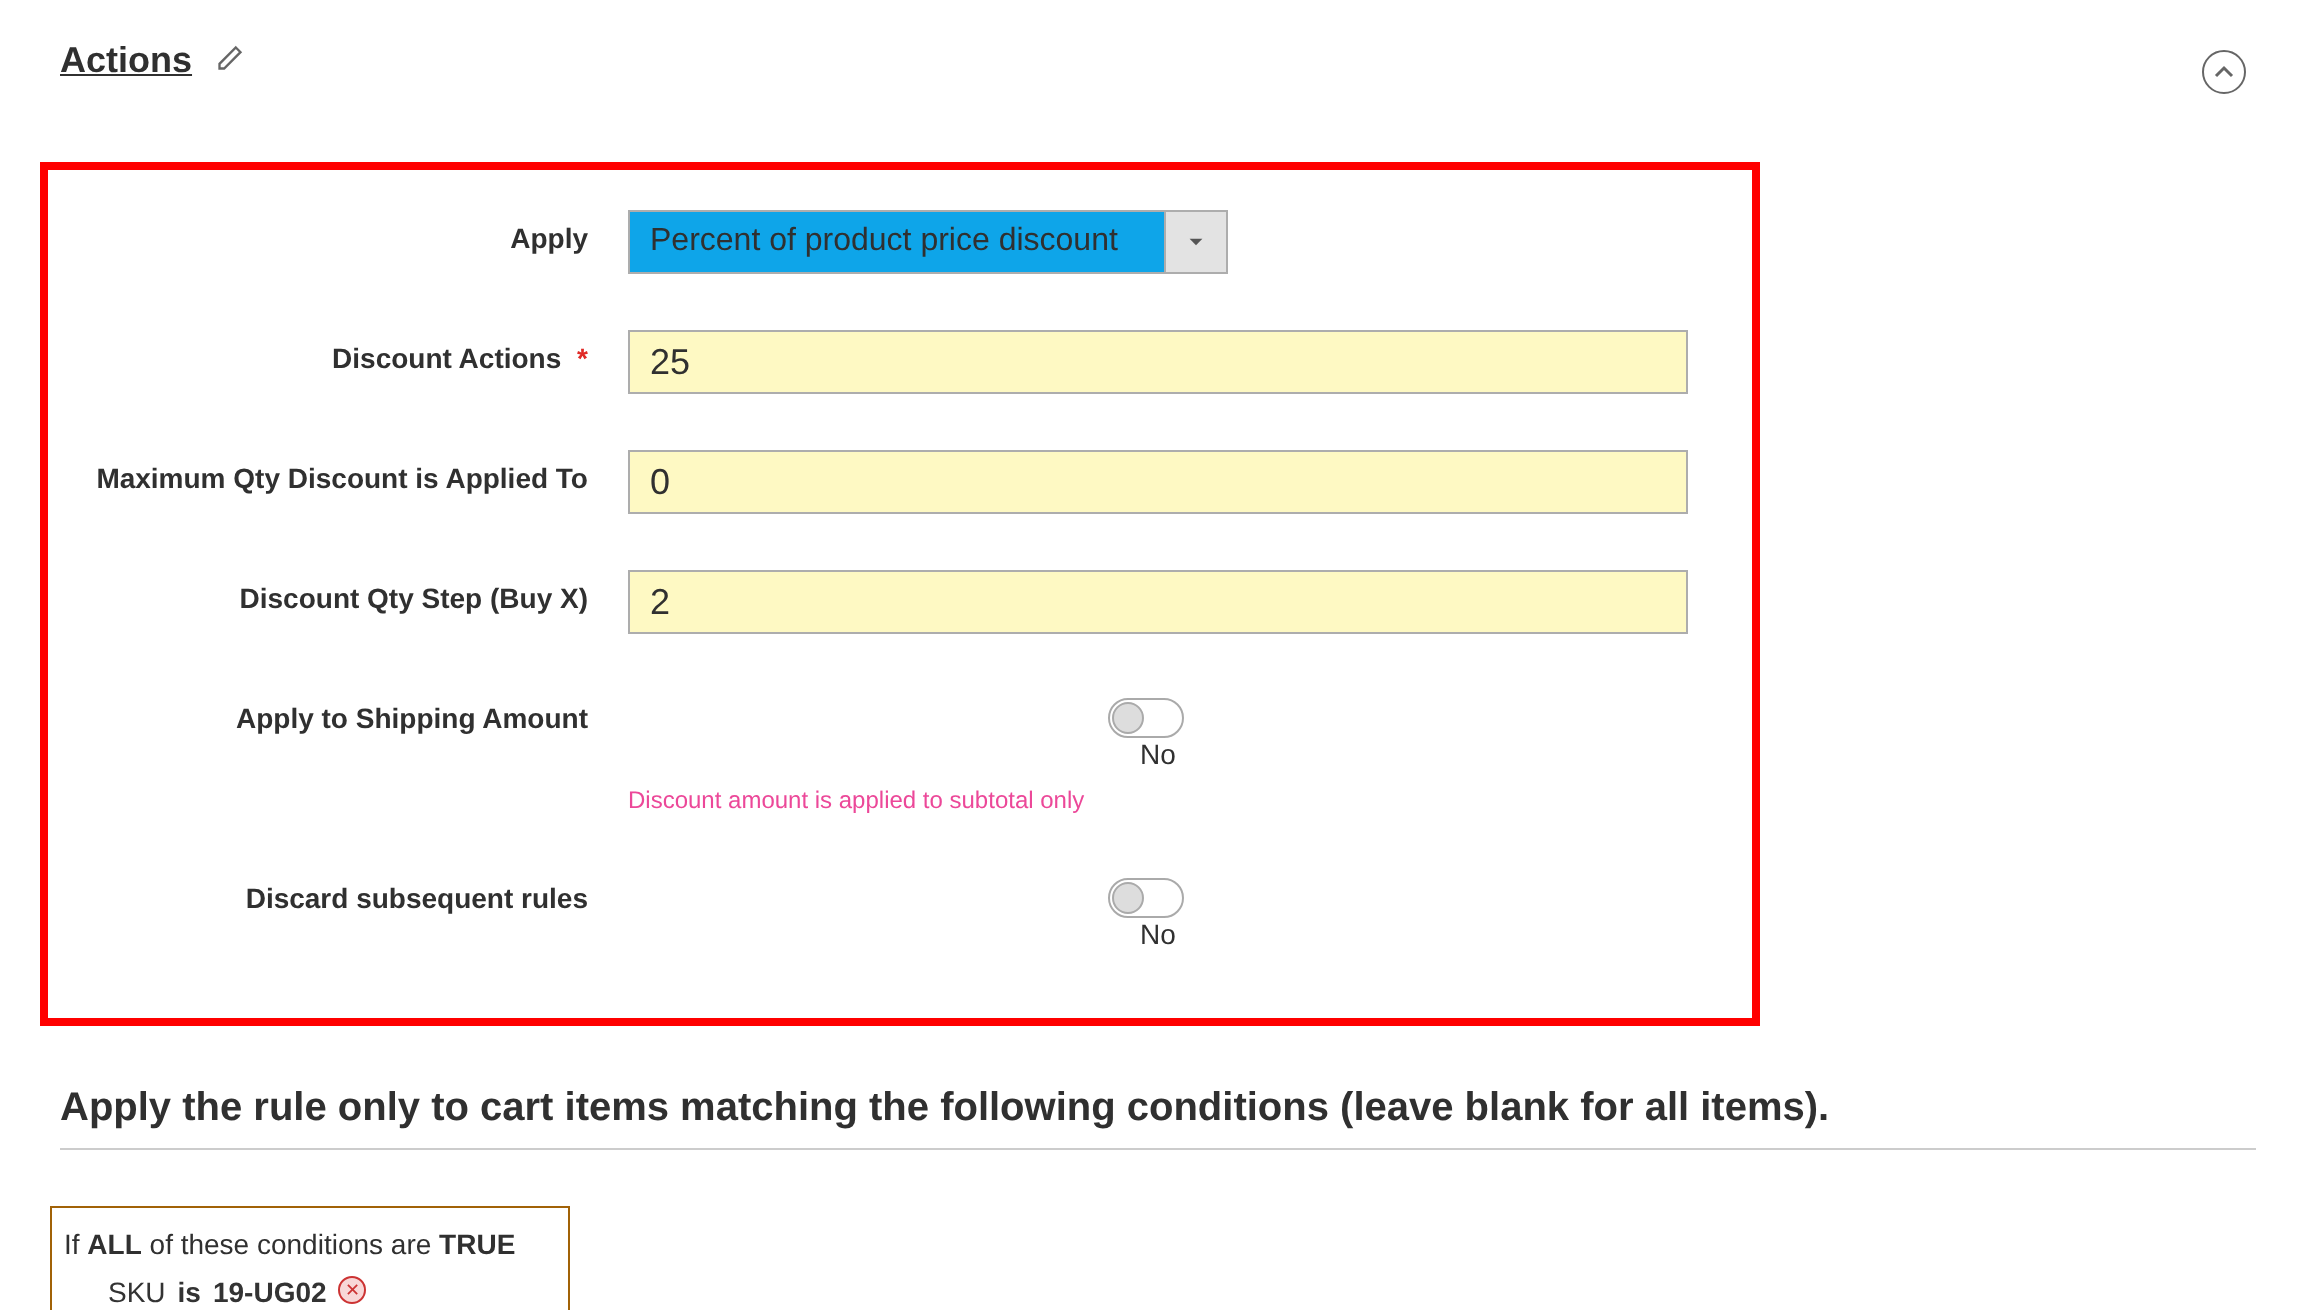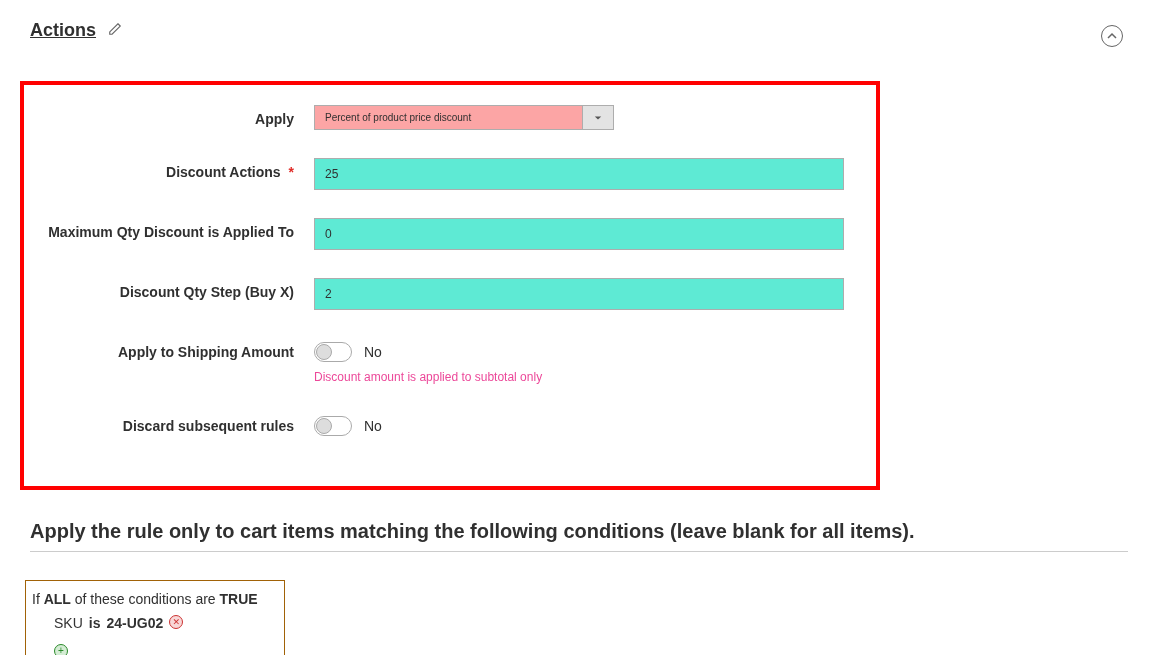--- a/index.html
+++ b/index.html
@@ -39,21 +39,21 @@
     border-radius: 50%;
     display: flex;
     align-items: center;
     justify-content: center;
     cursor: pointer;
   }
   .collapse-btn svg { width: 10px; height: 10px; }
 
   .red-box {
     border: 4px solid #ff0000;
-    padding: 20px 20px 26px 10px;
+    padding: 20px 20px 10px 10px;
     margin-bottom: 30px;
     width: 860px;
     margin-left: -10px;
   }
 
   .field-row {
     display: flex;
     align-items: flex-start;
     margin-bottom: 28px;
   }
@@ -77,46 +77,47 @@
   }
   .select-wrap {
     display: flex;
     width: 300px;
   }
   .select-display {
     flex: 1;
     border: 1px solid #adadad;
     border-right: none;
     padding: 6px 10px;
-    background: #fca5a5;
-    font-size: 10px;
+    background: #0ea5e9;
+    font-size: 16px;
     color: #303030;
   }
   .select-arrow {
     width: 32px;
     border: 1px solid #adadad;
     background: #e3e3e3;
     display: flex;
     align-items: center;
     justify-content: center;
     cursor: pointer;
   }
   .text-input {
     width: 100%;
     border: 1px solid #adadad;
     padding: 6px 10px;
-    font-size: 12px;
-    color: #303030;
-    background: #5eead4;
+    font-size: 18px;
+    color: #303030;
+    background: #fef9c3;
     height: 32px;
   }
   .toggle-row {
     display: flex;
     align-items: center;
     padding-top: 4px;
+    flex-direction: column;
   }
   .toggle {
     width: 38px;
     height: 20px;
     border-radius: 20px;
     border: 1px solid #aaa;
     background: #fff;
     position: relative;
     margin-right: 12px;
   }
@@ -286,19 +287,19 @@
 
   <div class="conditions-heading">Apply the rule only to cart items matching the following conditions (leave blank for all items).</div>
 
   <div class="red-box-2">
     <div class="cond-line">
       <span>If </span><span class="b">ALL</span><span>  of these conditions are </span><span class="b">TRUE</span>
     </div>
     <div class="cond-sub">
       <span>SKU</span>
       <span class="b" style="font-weight:700">is</span>
-      <span class="b" style="font-weight:700">24-UG02</span>
+      <span class="b" style="font-weight:700">19-UG02</span>
       <span class="remove-icon">✕</span>
     </div>
     <span class="add-icon">+</span>
   </div>
 
 </div>
 
 </body></html>

